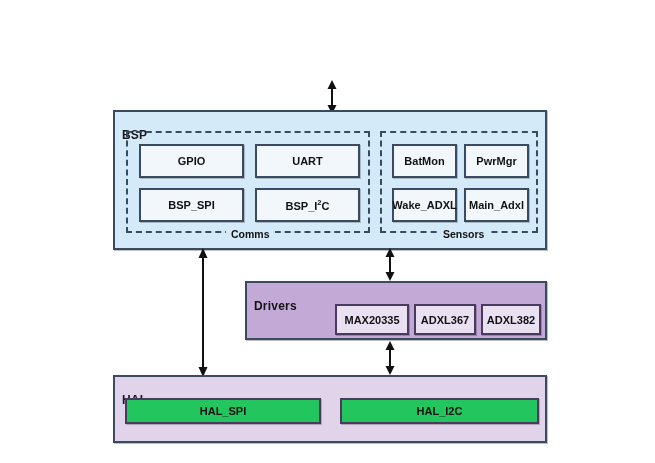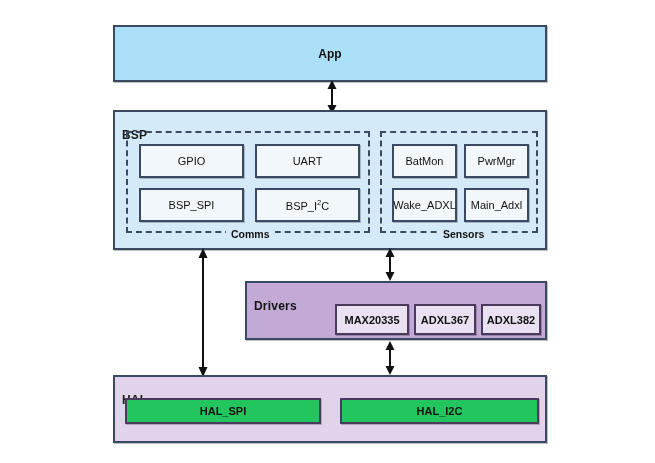--- a/index.html
+++ b/index.html
@@ -96,21 +96,21 @@
 
   .cell {
     position: absolute;
     box-sizing: border-box;
     border: 2px solid #3a4a63;
     background: #f2f7fb;
     display: flex;
     align-items: center;
     justify-content: center;
     font-size: 11px;
-    font-weight: normal;
+    font-weight: bold;
     color: #111;
     box-shadow: 1px 1px 0 rgba(0,0,0,0.22);
   }
   .cell sup { font-size: 7.5px; vertical-align: super; }
 
   
   #cell-gpio     { left: 11px;  top: 11px; width: 105px; height: 34px; }
   #cell-uart     { left: 127px; top: 11px; width: 105px; height: 34px; }
   #cell-bsp-spi  { left: 11px;  top: 55px; width: 105px; height: 34px; }
   #cell-bsp-i2c  { left: 127px; top: 55px; width: 105px; height: 34px; }
@@ -179,23 +179,20 @@
   
   .arrow {
     position: absolute;
   }
 </style>
 </head>
 <body>
 
 <div id="canvas">
 
-  <div class="layer" id="app-layer">
-    <span class="title">App</span>
-  </div>
 
   <svg class="arrow" style="left:312px; top:80px;" width="40" height="34" viewBox="0 0 40 34">
     <line x1="20" y1="6" x2="20" y2="28" stroke="#111" stroke-width="2"></line>
     <polygon points="20,0 15.5,9 24.5,9" fill="#111"></polygon>
     <polygon points="20,34 15.5,25 24.5,25" fill="#111"></polygon>
   </svg>
 
   <div class="layer" id="bsp-layer">
     <span class="layer-label">BSP</span>
 

